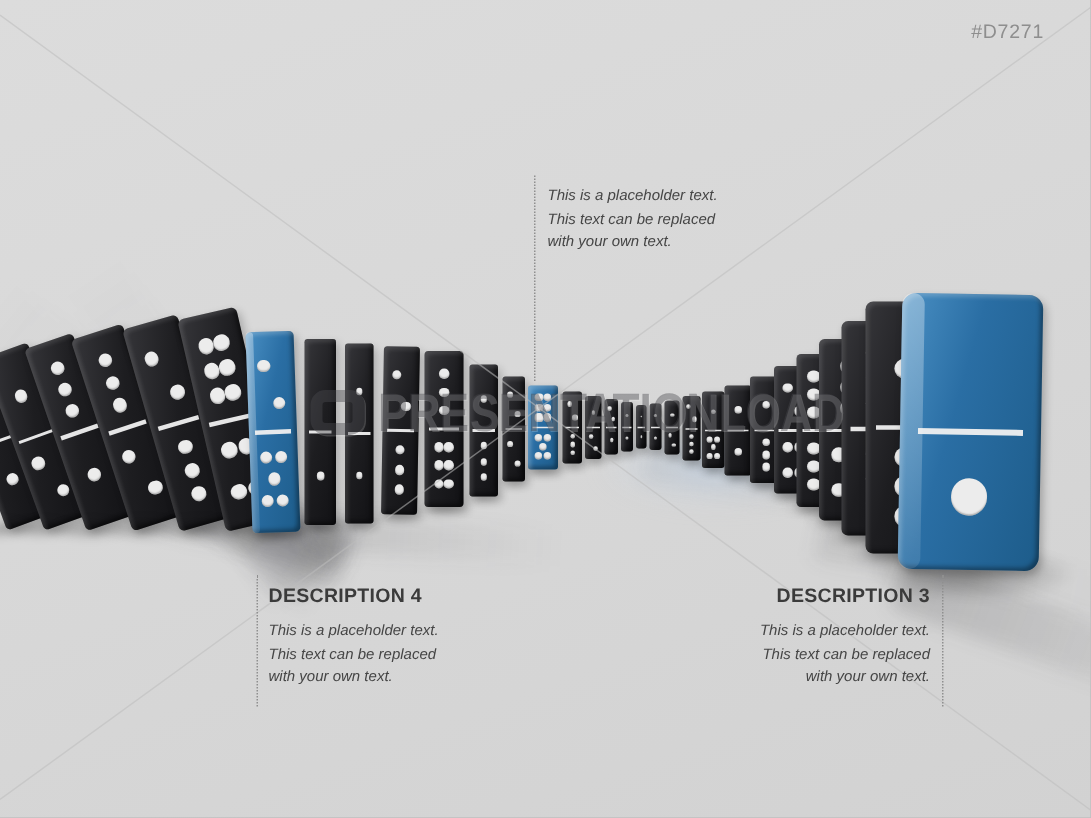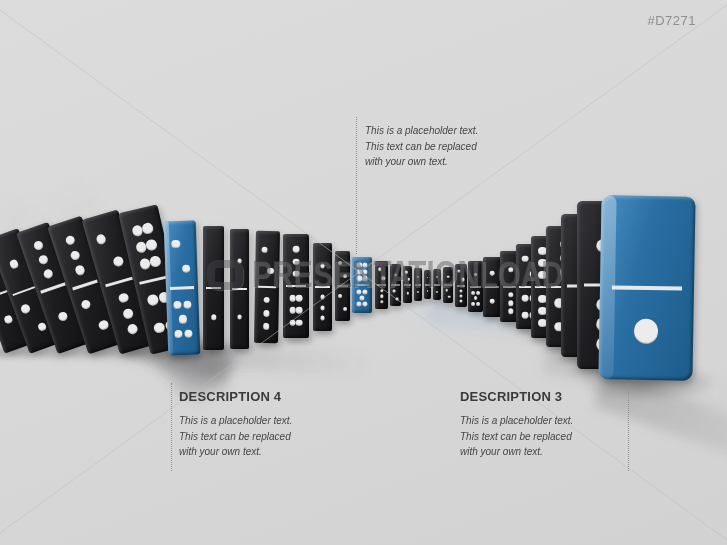--- a/index.html
+++ b/index.html
@@ -46,21 +46,21 @@
     box-shadow:1px 1px 0 rgba(255,255,255,.18);}
   #wm-text{font-size:36px;font-weight:bold;color:rgba(70,70,73,.42);letter-spacing:0;
     transform:scaleX(.82);transform-origin:left center;white-space:nowrap;
     text-shadow:1px 1px 0 rgba(255,255,255,.20);}
   
   .callout{position:absolute;z-index:8;color:#3f3f3f;}
   .callout .hd{font-size:13px;font-weight:bold;color:#3b3b3b;margin:0 0 9px 0;letter-spacing:.2px;}
   .callout .ln{display:block;font-size:10px;line-height:15.5px;color:#454545;font-style:italic;}
   #desc1{left:171px;top:383px;width:160px;height:82px;border-left:1px dotted #8f8f8f;padding:6px 0 0 7px;}
   #desc2{left:356px;top:117px;width:165px;height:131px;border-left:1px dotted #8f8f8f;padding:6px 0 0 8px;}
-  #desc3{left:460px;top:383px;width:160px;height:82px;border-right:1px dotted #8f8f8f;padding:6px 8px 0 0;}
+  #desc3{left:460px;top:383px;width:160px;height:82px;border-right:1px dotted #8f8f8f;padding:6px 8px 0 0;text-align:right;}
 </style>
 </head>
 <body>
 
 <div id="stage">
 
   <div class="streak" id="s1"></div>
   <div class="streak" id="s2"></div>
   <div class="streak" id="s3"></div>
   <div class="streak" id="s4"></div>

